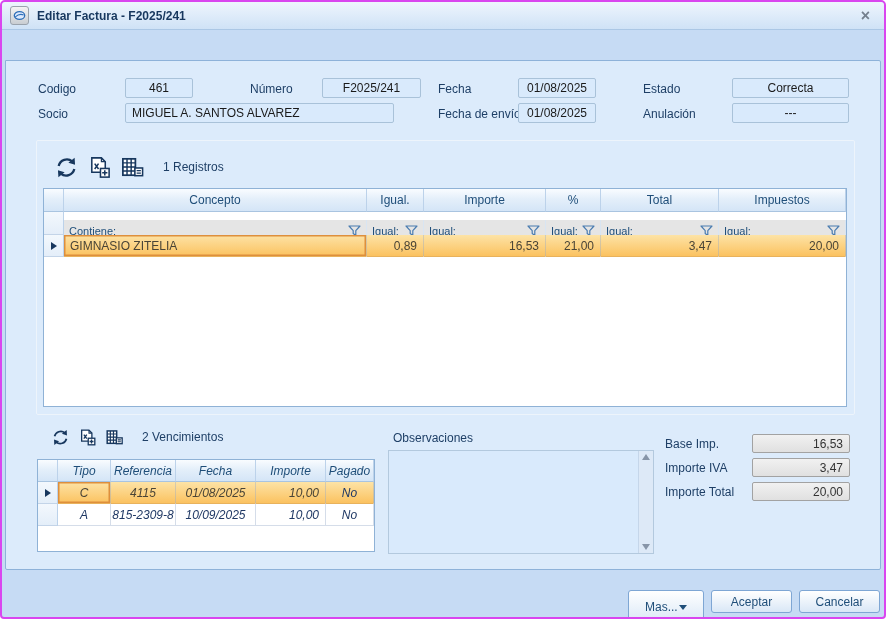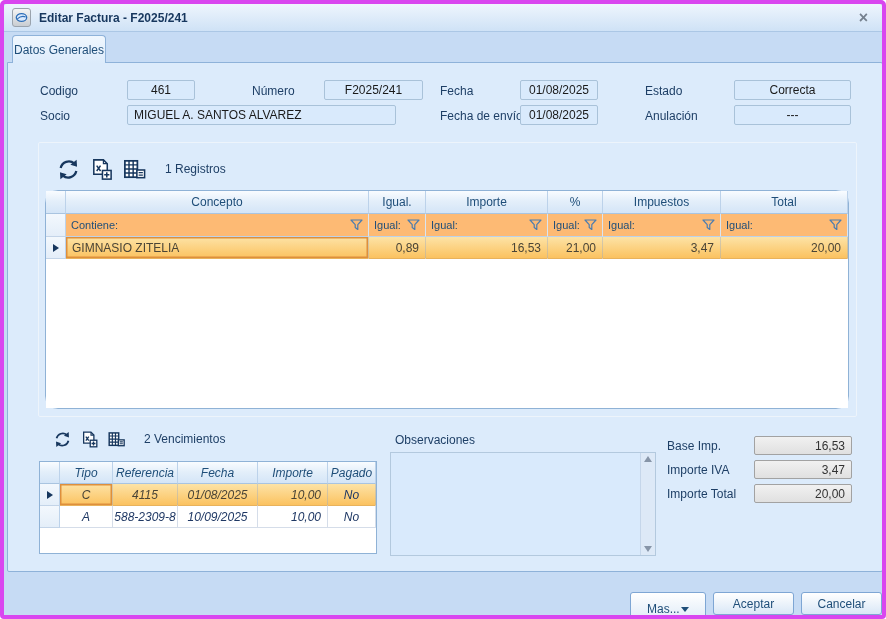--- a/index.html
+++ b/index.html
@@ -1,16 +1,16 @@
 <!DOCTYPE html>
 <html><head>
 <meta charset="utf-8">
 <style>
   html,body{margin:0;padding:0;background:#ffffff;font-family:"Liberation Sans",sans-serif;}
-  .dialog{position:relative;width:886px;height:619px;box-sizing:border-box;border:4px solid #d946ef;
+  .dialog{position:relative;width:886px;height:619px;box-sizing:border-box;border:2px solid #d946ef;
     border-radius:5px 5px 4px 4px;background:#c6dbf4;overflow:hidden;}
   
   .titlebar{position:absolute;left:0;top:0;right:0;height:27px;
     background:linear-gradient(#eef5fd,#cfe2f6);border-bottom:1px solid #abc7e5;
     display:flex;align-items:center;padding:0 8px;gap:8px;border-radius:3px 3px 0 0;}
   .app-icon{width:17px;height:17px;border-radius:3px;background:linear-gradient(#f4f4f4,#c9cdd2);
     border:1px solid #9aa3ad;display:flex;align-items:center;justify-content:center;}
   .title{font-size:12px;font-weight:700;color:#17375e;}
   .close-btn{margin-left:auto;color:#75808e;font-size:16px;font-weight:700;cursor:pointer;padding:0 6px;line-height:1;}
   
@@ -37,23 +37,23 @@
   .tb-icon.big svg{width:25px;height:25px;}
   .tb-icon.small svg{width:19px;height:19px;}
   .tb-count{font-size:12px;color:#1e3f66;margin-left:10px;white-space:nowrap;}
   
   .grid{position:absolute;display:grid;box-sizing:border-box;background:#fff;border:1px solid #8fb2d6;}
   .gh{background:linear-gradient(#f9fcff 0%,#e4effa 45%,#d4e5f7 100%);border-right:1px solid #bcd2ea;
     border-bottom:1px solid #a9c4e0;color:#1f4e79;font-size:12px;display:flex;align-items:center;
     justify-content:center;box-sizing:border-box;white-space:nowrap;overflow:hidden;}
   .gsel{background:linear-gradient(#f3f8fd,#e4eef9);border-right:1px solid #bcd2ea;
     border-bottom:1px solid #c3d4e8;display:flex;align-items:center;justify-content:center;box-sizing:border-box;}
-  .gf{background:#fdba74;border-right:1px solid #d9e5f2;border-bottom:1px solid #bcd2ea;color:#1f4e79;
+  .gf{background:#e5e5e5;border-right:1px solid #d9e5f2;border-bottom:1px solid #bcd2ea;color:#1f4e79;
     font-size:11px;display:flex;align-items:center;justify-content:space-between;padding:11px 5px;
-    box-sizing:border-box;white-space:nowrap;overflow:hidden;}
+    box-sizing:border-box;white-space:nowrap;overflow:hidden;margin-top:8px;}
   .gc{font-size:12px;color:#4a4436;display:flex;align-items:center;padding:0 6px;
     border-right:1px solid rgba(150,170,200,.40);border-bottom:1px solid rgba(150,170,200,.40);
     box-sizing:border-box;white-space:nowrap;overflow:hidden;}
   .gc.num{justify-content:flex-end;}
   .gc.ctr{justify-content:center;}
   .gc.navy{color:#1f3864;}
   .sel{background:linear-gradient(#fde3a6,#fbc260);border-bottom:1px solid #e8b25c;}
   .focus{box-shadow:inset 0 0 0 1.5px #de8f3c;}
   .gfill{grid-column:1/-1;background:#fff;}
   .rowmark{width:0;height:0;border-left:6px solid #17375e;border-top:4px solid transparent;border-bottom:4px solid transparent;}
@@ -82,23 +82,20 @@
     <span class="app-icon">
       <svg width="13" height="13" viewBox="0 0 14 14">
         <ellipse cx="7" cy="7" rx="5.6" ry="4.2" fill="#dceafe" stroke="#2f6fb8" stroke-width="1.4"></ellipse>
         <path d="M2.5 8.5 Q7 4.5 11.5 6.5" fill="none" stroke="#2f6fb8" stroke-width="1.2"></path>
       </svg>
     </span>
     <span class="title">Editar Factura - F2025/241</span>
     <span class="close-btn">×</span>
   </div>
 
-  <div class="tab">
-    <span>Datos Generales</span>
-  </div>
 
   <div class="panel">
 
     <span class="lbl" style="left:32px;top:21px">Codigo</span>
     <div class="fld" style="left:119px;top:17px;width:68px">461</div>
     <span class="lbl" style="left:244px;top:21px">Número</span>
     <div class="fld" style="left:316px;top:17px;width:99px">F2025/241</div>
     <span class="lbl" style="left:432px;top:21px">Fecha</span>
     <div class="fld" style="left:512px;top:17px;width:78px">01/08/2025</div>
     <span class="lbl" style="left:637px;top:21px">Estado</span>
@@ -137,29 +134,29 @@
           <path d="M7.3 4 v17 M11.6 4 v17 M3 8.2 h13 M3 12.4 h13 M3 16.6 h13" stroke="#17375e" stroke-width="1.5"></path>
           <rect x="15.5" y="13.5" width="8" height="8" fill="#ffffff" stroke="#17375e" stroke-width="1.6"></rect>
           <path d="M17.3 16.3 h4.4 M17.3 18.8 h4.4" stroke="#17375e" stroke-width="1.4"></path>
         </svg>
       </span>
       <span class="tb-count">1 Registros</span>
     </div>
 
     <div class="grid" style="left:37px;top:127px;width:804px;height:219px;
                 grid-template-columns:20px 303px 57px 122px 55px 118px 127px;
-                grid-template-rows:23px 23px 22px auto;border-radius:13px;">
+                grid-template-rows:23px 23px 22px auto;">
 
       <div class="gh"></div>
       <div class="gh">Concepto</div>
       <div class="gh">Igual.</div>
       <div class="gh">Importe</div>
       <div class="gh">%</div>
+      <div class="gh">Total</div>
       <div class="gh">Impuestos</div>
-      <div class="gh">Total</div>
 
       <div class="gsel"></div>
       <div class="gf">
         <span>Contiene:</span>
         <span class="tb-icon">
             <svg width="13" height="12" viewBox="0 0 13 12">
               <path d="M1 1 h11 l-4.2 4.6 v4.9 l-2.6 -2 v-2.9 z" fill="none" stroke="#4a7cb0" stroke-width="1.2" stroke-linejoin="round"></path>
             </svg>
           </span>
       </div>
@@ -260,21 +257,21 @@
           <span class="rowmark"></span>
         </div>
       <div class="gc sel ctr focus">C</div>
       <div class="gc sel ctr">4115</div>
       <div class="gc sel ctr">01/08/2025</div>
       <div class="gc sel num">10,00</div>
       <div class="gc sel ctr navy">No</div>
 
       <div class="gsel"></div>
       <div class="gc ctr navy">A</div>
-      <div class="gc ctr navy">588-2309-8</div>
+      <div class="gc ctr navy">815-2309-8</div>
       <div class="gc ctr navy">10/09/2025</div>
       <div class="gc num navy">10,00</div>
       <div class="gc ctr navy">No</div>
 
       <div class="gfill"></div>
     </div>
 
     <span class="lbl" style="left:387px;top:370px">Observaciones</span>
     <div class="obs-box" style="left:382px;top:389px;width:266px;height:104px">
       <span></span>

